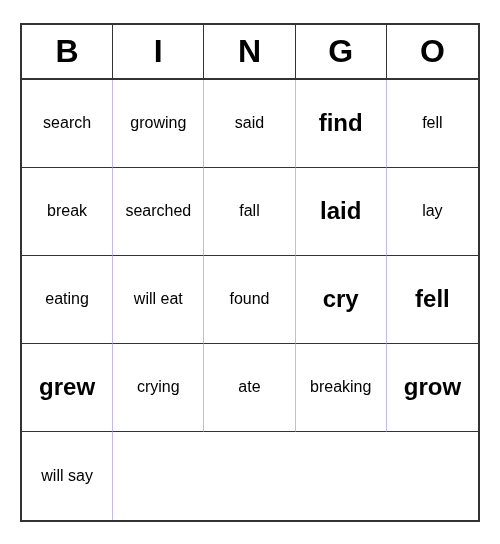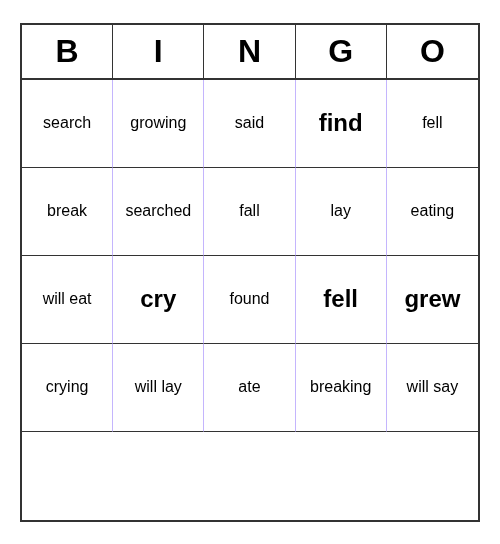--- a/index.html
+++ b/index.html
@@ -89,26 +89,27 @@
     </div>
   <div class="bingo-grid">
   <div class="bingo-cell">search</div>
       <div class="bingo-cell">growing</div>
       <div class="bingo-cell large-text">said</div>
       <div class="bingo-cell medium-text">find</div>
       <div class="bingo-cell">fell</div>
       <div class="bingo-cell">break</div>
       <div class="bingo-cell">searched</div>
       <div class="bingo-cell large-text">fall</div>
+      <div class="bingo-cell medium-text">laid</div>
       <div class="bingo-cell large-text">lay</div>
       <div class="bingo-cell">eating</div>
       <div class="bingo-cell">will eat</div>
+      <div class="bingo-cell">found</div>
       <div class="bingo-cell medium-text">cry</div>
-      <div class="bingo-cell">found</div>
       <div class="bingo-cell medium-text">fell</div>
       <div class="bingo-cell medium-text">grew</div>
       <div class="bingo-cell">crying</div>
-      <div class="bingo-cell">will lay</div>
       <div class="bingo-cell large-text">ate</div>
       <div class="bingo-cell">breaking</div>
+      <div class="bingo-cell medium-text">grow</div>
       <div class="bingo-cell">will say</div>
     </div>
 </div>
 
 </body></html>

